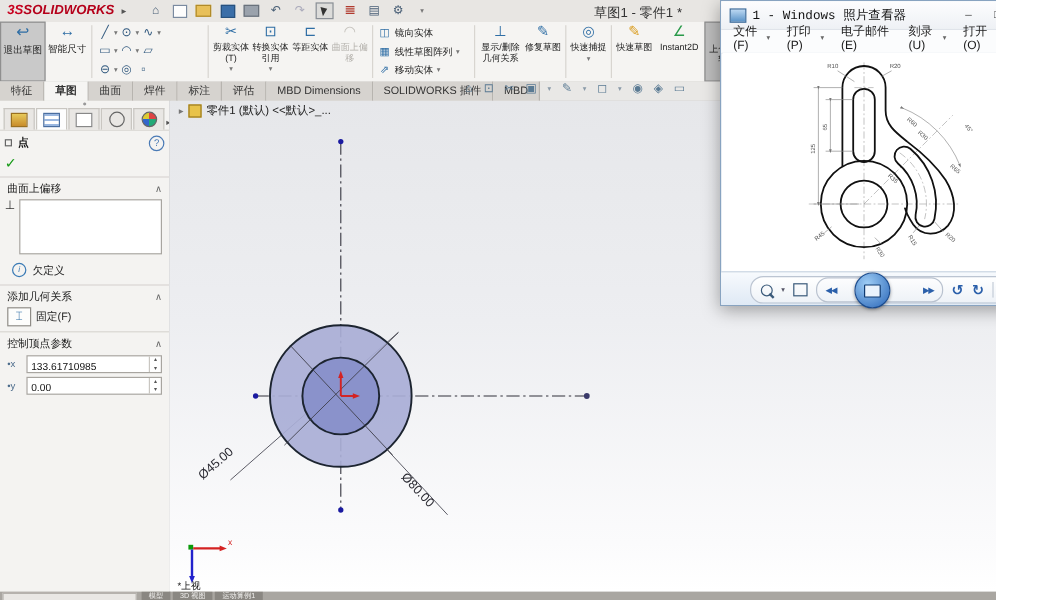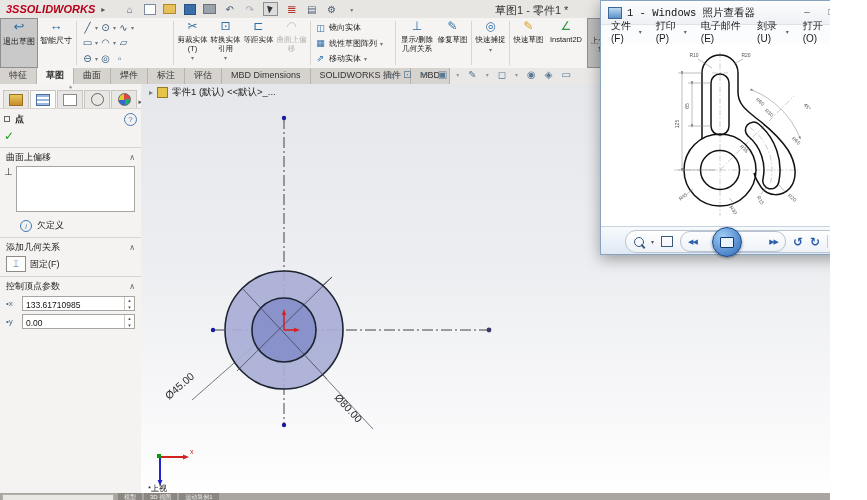--- a/index.html
+++ b/index.html
@@ -72,21 +72,21 @@
   .pm-title{font-weight:bold;color:#111;}
   .pm-help{margin-left:auto;width:11px;height:11px;border-radius:50%;border:1px solid #4a7ab5;color:#4a7ab5;
            font-size:8px;display:flex;align-items:center;justify-content:center;}
   .pm-check{color:#159a15;font-weight:bold;font-size:12px;padding:0 4px 2px;}
   .pm-div{height:1px;background:#d9d6d2;margin:2px 0;}
   .pm-sechead{display:flex;align-items:center;height:14px;padding:0 6px;color:#1a1a1a;}
   .pm-collapse{margin-left:auto;color:#666;font-size:8px;}
   .pm-listwrap{display:flex;padding:2px 6px 4px 4px;}
   .pm-perp{width:12px;font-size:10px;color:#333;}
   .pm-listbox{flex:1;height:44px;background:#fff;border:1px solid #a8a5a0;}
-  .pm-inforow{display:flex;align-items:flex-end;gap:5px;padding:3px 20px;}
+  .pm-inforow{display:flex;align-items:flex-start;gap:5px;padding:3px 10px;}
   .pm-info{width:10px;height:10px;border-radius:50%;border:1px solid #3a7ab5;color:#3a7ab5;font-size:7px;
            display:flex;align-items:center;justify-content:center;font-style:italic;}
   .pm-fixrow{display:flex;align-items:center;gap:4px;padding:2px 6px;}
   .pm-fixbtn{width:18px;height:14px;border:1px solid #8f8c87;background:#fdfdfc;display:flex;align-items:center;
              justify-content:center;color:#2f6ea5;font-size:10px;}
   .pm-paramrow{display:flex;align-items:center;gap:3px;padding:3px 6px 0 6px;}
   .pm-xy{width:13px;color:#4a6a8a;font-size:8px;}
   .pm-field{flex:1;height:13px;background:#fff;border:1px solid #a8a5a0;display:flex;align-items:flex-end;}
   .pm-field .val{flex:1;padding-left:3px;font-size:8.5px;color:#111;}
   .pm-spin{width:9px;height:100%;border-left:1px solid #c9c6c1;display:flex;flex-direction:column;

